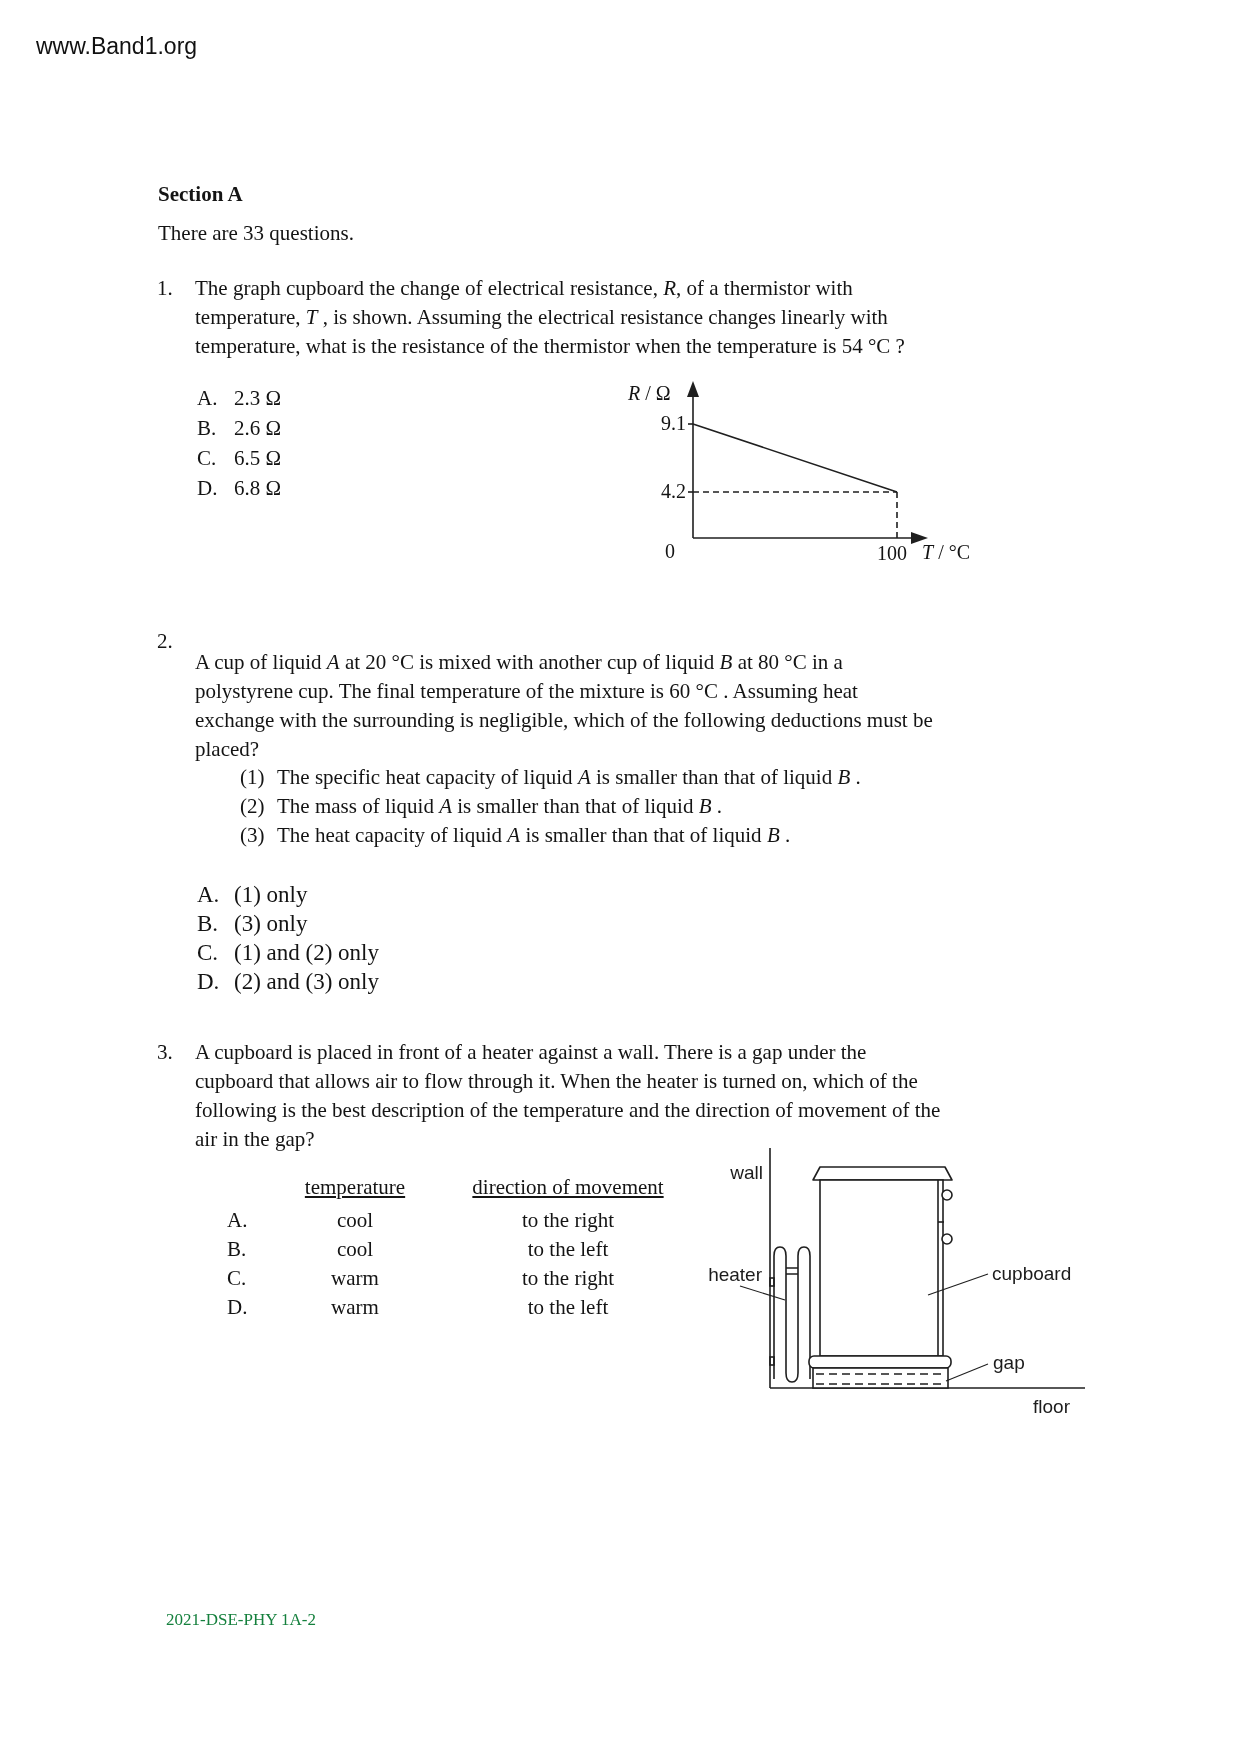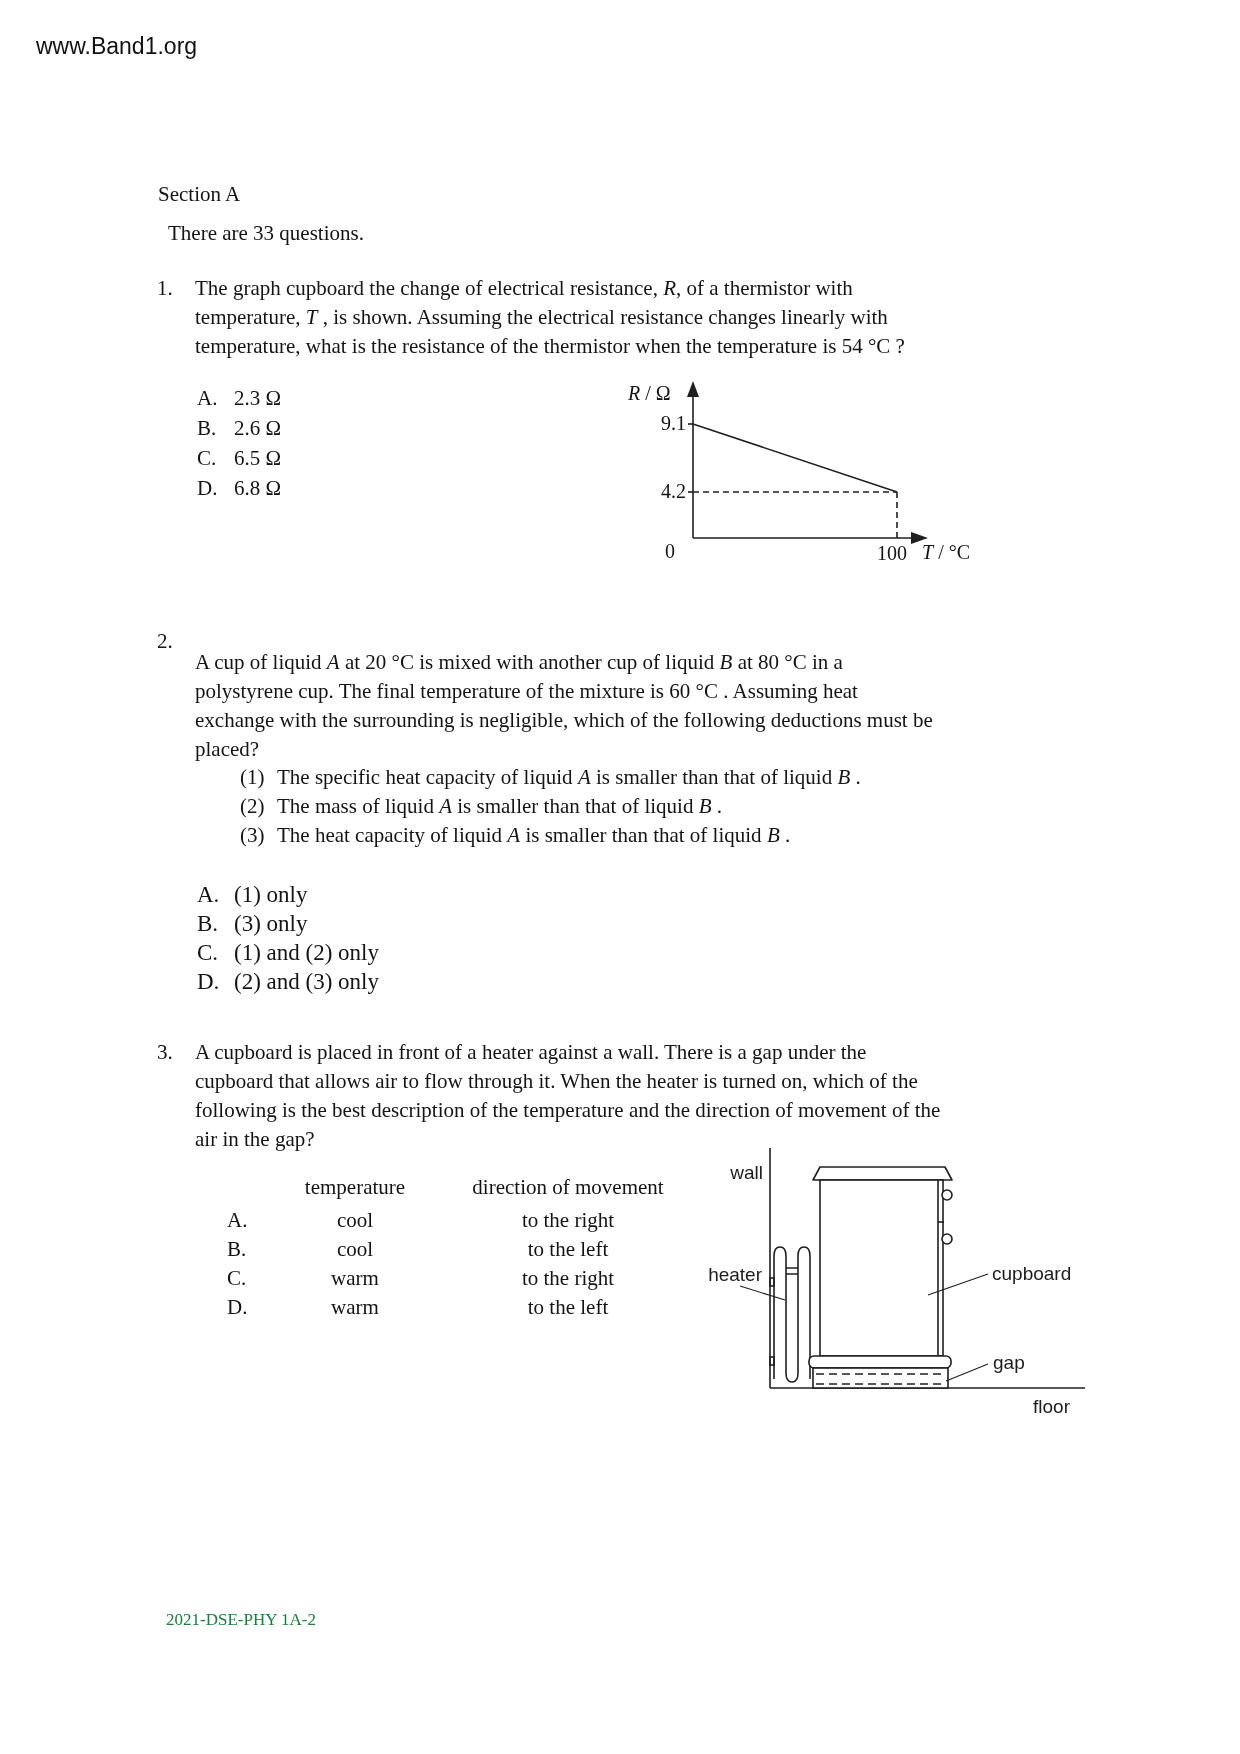--- a/index.html
+++ b/index.html
@@ -3,32 +3,32 @@
 <meta charset="utf-8">
 <style>
   html,body { margin:0; padding:0; background:#ffffff; }
   .page {
     position:relative; width:1240px; height:1754px; background:#ffffff;
     font-family:"Liberation Serif", serif; color:#141414; overflow:hidden;
   }
   .sans { font-family:"Liberation Sans", sans-serif; }
   .abs { position:absolute; }
   .site-url { left:36px; top:33px; font-size:23px; color:#111; }
-  .section-title { left:158px; top:182px; font-size:21px; font-weight:normal; }
-  .intro { left:168px; top:221px; font-size:21px; }
+  .section-title { left:158px; top:182px; font-size:21px; font-weight:bold; }
+  .intro { left:158px; top:221px; font-size:21px; }
   .qtext { font-size:21px; line-height:29px; white-space:nowrap; }
   .qtext i { font-style:italic; }
   .opts { font-size:21px; line-height:30px; white-space:nowrap; }
   .opts2 { font-size:23px; line-height:29px; white-space:nowrap; }
   .opt-letter { display:inline-block; width:37px; }
   .st-num { display:inline-block; width:37px; }
   .q3-table { left:227px; top:1174px; display:grid; grid-template-columns:53px 150px 276px; font-size:21px; }
   .q3-table .cell { height:29px; line-height:29px; }
   .q3-table .hcell { height:32px; line-height:26px; text-align:center; }
-  .q3-table .hcell span { }
+  .q3-table .hcell span { text-decoration:underline; }
   .q3-table .c { text-align:center; }
   .footer { left:166px; top:1610px; font-size:17px; color:#15803d; }
   svg { overflow:visible; }
   svg text { font-family:"Liberation Serif", serif; font-size:20px; fill:#141414; }
   svg text.dlabel { font-family:"Liberation Sans", sans-serif; font-size:19px; fill:#1c1c1c; }
   svg .it { font-style:italic; }
   .stroke { stroke:#1f1f1f; stroke-width:1.6; fill:none; }
   .fillwhite { fill:#ffffff; }
 </style>
 </head>

